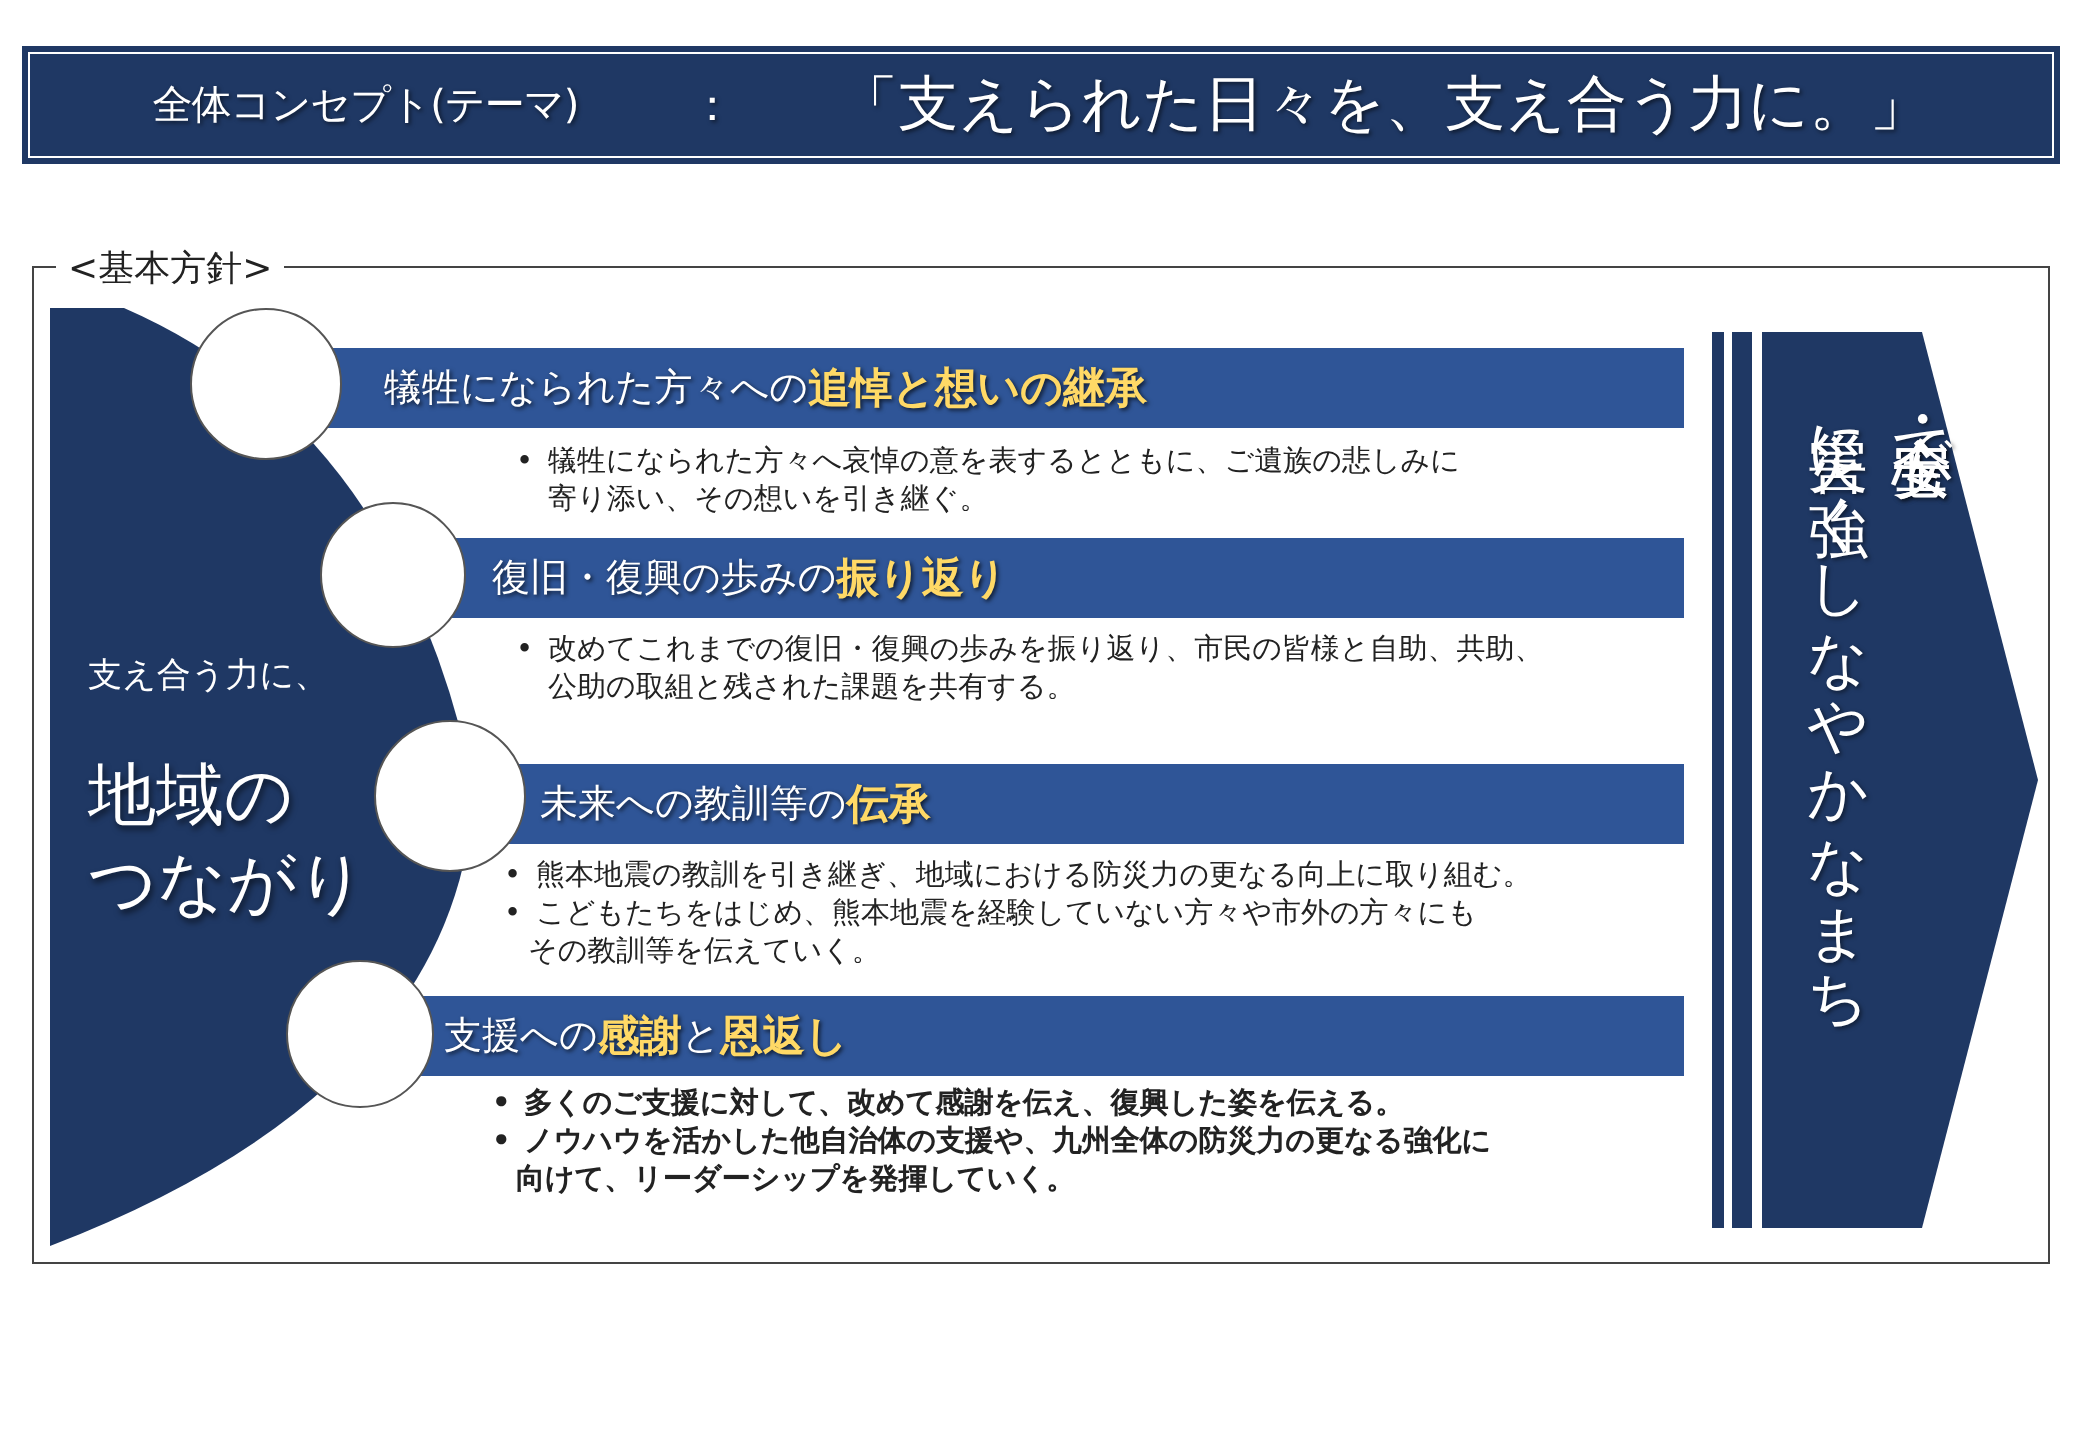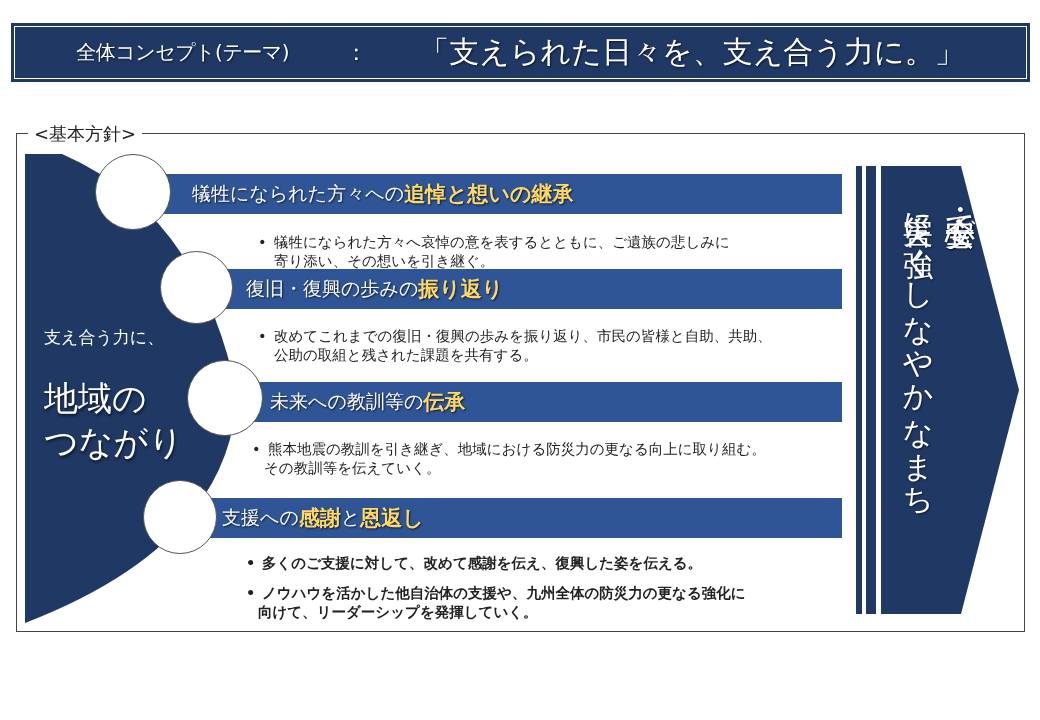--- a/index.html
+++ b/index.html
@@ -59,21 +59,21 @@
     .bar .hl { color: #ffd966; font-weight: bold; font-size: 21px; }
 
     .circle {
       position: absolute; background: #fff; border-radius: 50%;
       border: 1px solid #555; box-sizing: border-box;
     }
 
     .bullets {
       position: absolute; font-size: 14.5px; color: #222; line-height: 19px;
     }
-    .bullets .li { position: relative; padding-left: 18px; white-space: nowrap; margin-top: 11px; }
+    .bullets .li { position: relative; padding-left: 18px; white-space: nowrap; }
     .bullets .li::before {
       content: "•"; position: absolute; left: 2px; top: 0;
     }
     .bullets .cont { white-space: nowrap; padding-left: 18px; }
 
     .arrow-stripe { position: absolute; background: #1f3864; }
     .arrow-body { position: absolute; left: 881px; top: 166px; }
     .vert-col {
       position: absolute; color: #fff; font-size: 30px; line-height: 32px;
       writing-mode: vertical-rl; text-orientation: upright; white-space: nowrap;
@@ -123,20 +123,21 @@
   <div class="cont">公助の取組と残された課題を共有する。</div>
 </div>
 
 <div class="bar" style="left:240px; top:382px; width:602px; padding-left:30px;">
   <span>未来への教訓等の</span>
     <span class="hl">伝承</span>
 </div>
 <div class="circle" style="left:187px; top:360px; width:76px; height:76px;"></div>
 <div class="bullets" style="left:250px; top:429px;">
   <div class="li">熊本地震の教訓を引き継ぎ、地域における防災力の更なる向上に取り組む。</div>
+  <div class="li">こどもたちをはじめ、熊本地震を経験していない方々や市外の方々にも</div>
   <div class="cont" style="padding-left:14px;">その教訓等を伝えていく。</div>
 </div>
 
 <div class="bar" style="left:190px; top:498px; width:652px; padding-left:32px;">
   <span>支援への</span>
     <span class="hl">感謝</span>
     <span>と</span>
     <span class="hl">恩返し</span>
 </div>
 <div class="circle" style="left:143px; top:480px; width:74px; height:74px;"></div>

